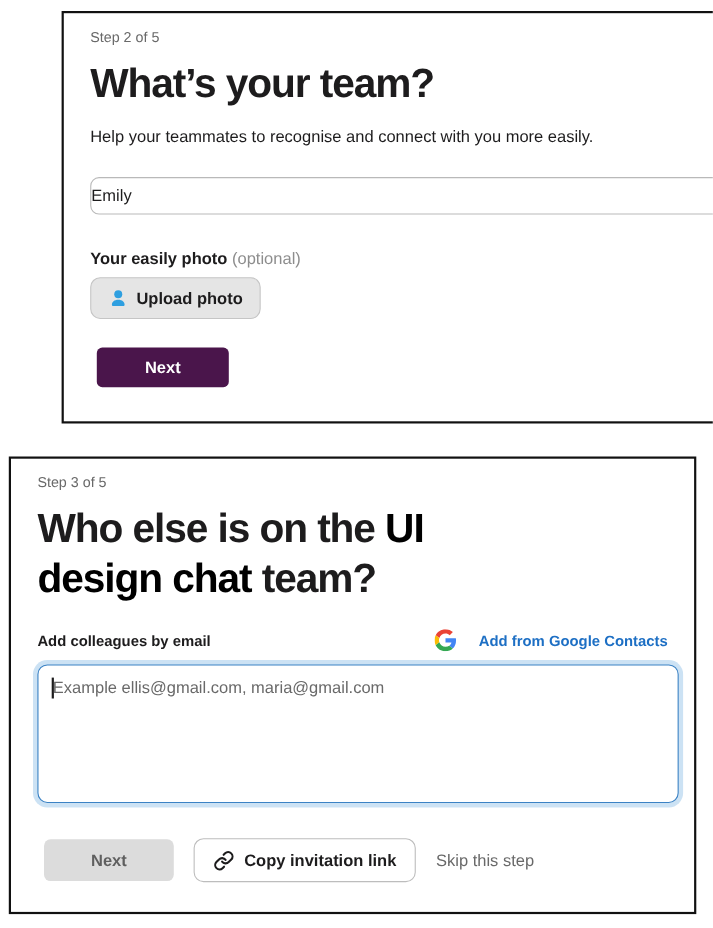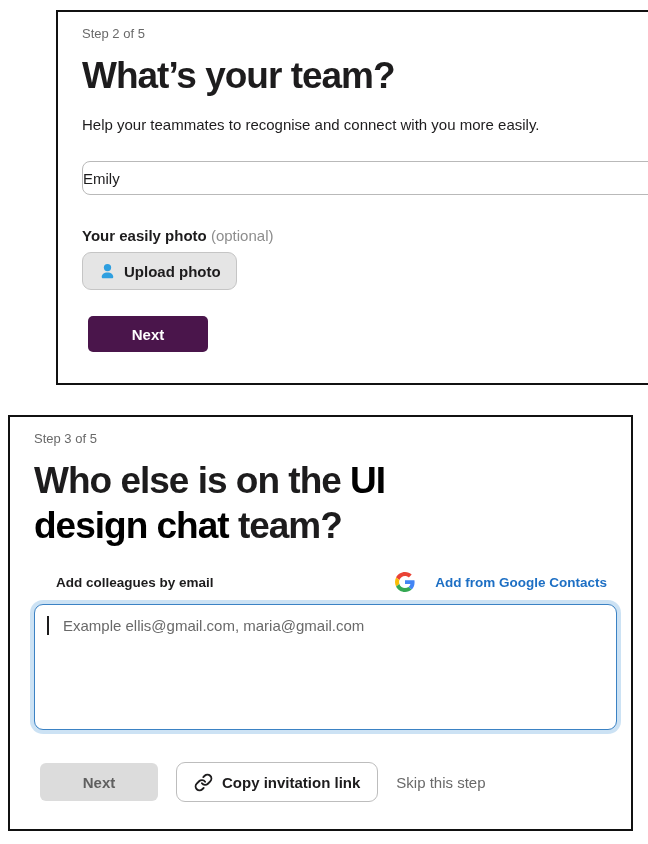--- a/index.html
+++ b/index.html
@@ -98,21 +98,20 @@
     border: none;
     border-radius: 5px;
     cursor: pointer;
   }
 
   .email-row {
     margin-top: 24px;
     display: flex;
     justify-content: space-between;
     align-items: center;
-    margin-left: 22px;
   }
   .email-label {
     font-size: 13.5px;
     font-weight: bold;
     color: #1d1c1d;
   }
   .google-link {
     display: inline-flex;
     align-items: center;
     gap: 20px;
@@ -128,21 +127,21 @@
     margin-top: 12px;
     width: 583px;
   }
   .email-textarea {
     width: 583px;
     height: 126px;
     resize: none;
     border: 1.5px solid #3b82c4;
     border-radius: 9px;
     box-shadow: 0 0 0 4px rgba(73, 150, 217, 0.28);
-    padding: 12px 28px;
+    padding: 12px 13px;
     font-size: 15px;
     font-family: "Liberation Sans", sans-serif;
     color: #1d1c1d;
     outline: none;
     display: block;
   }
   .email-textarea::placeholder { color: #696969; opacity: 1; }
   .text-caret {
     position: absolute;
     left: 13px;

